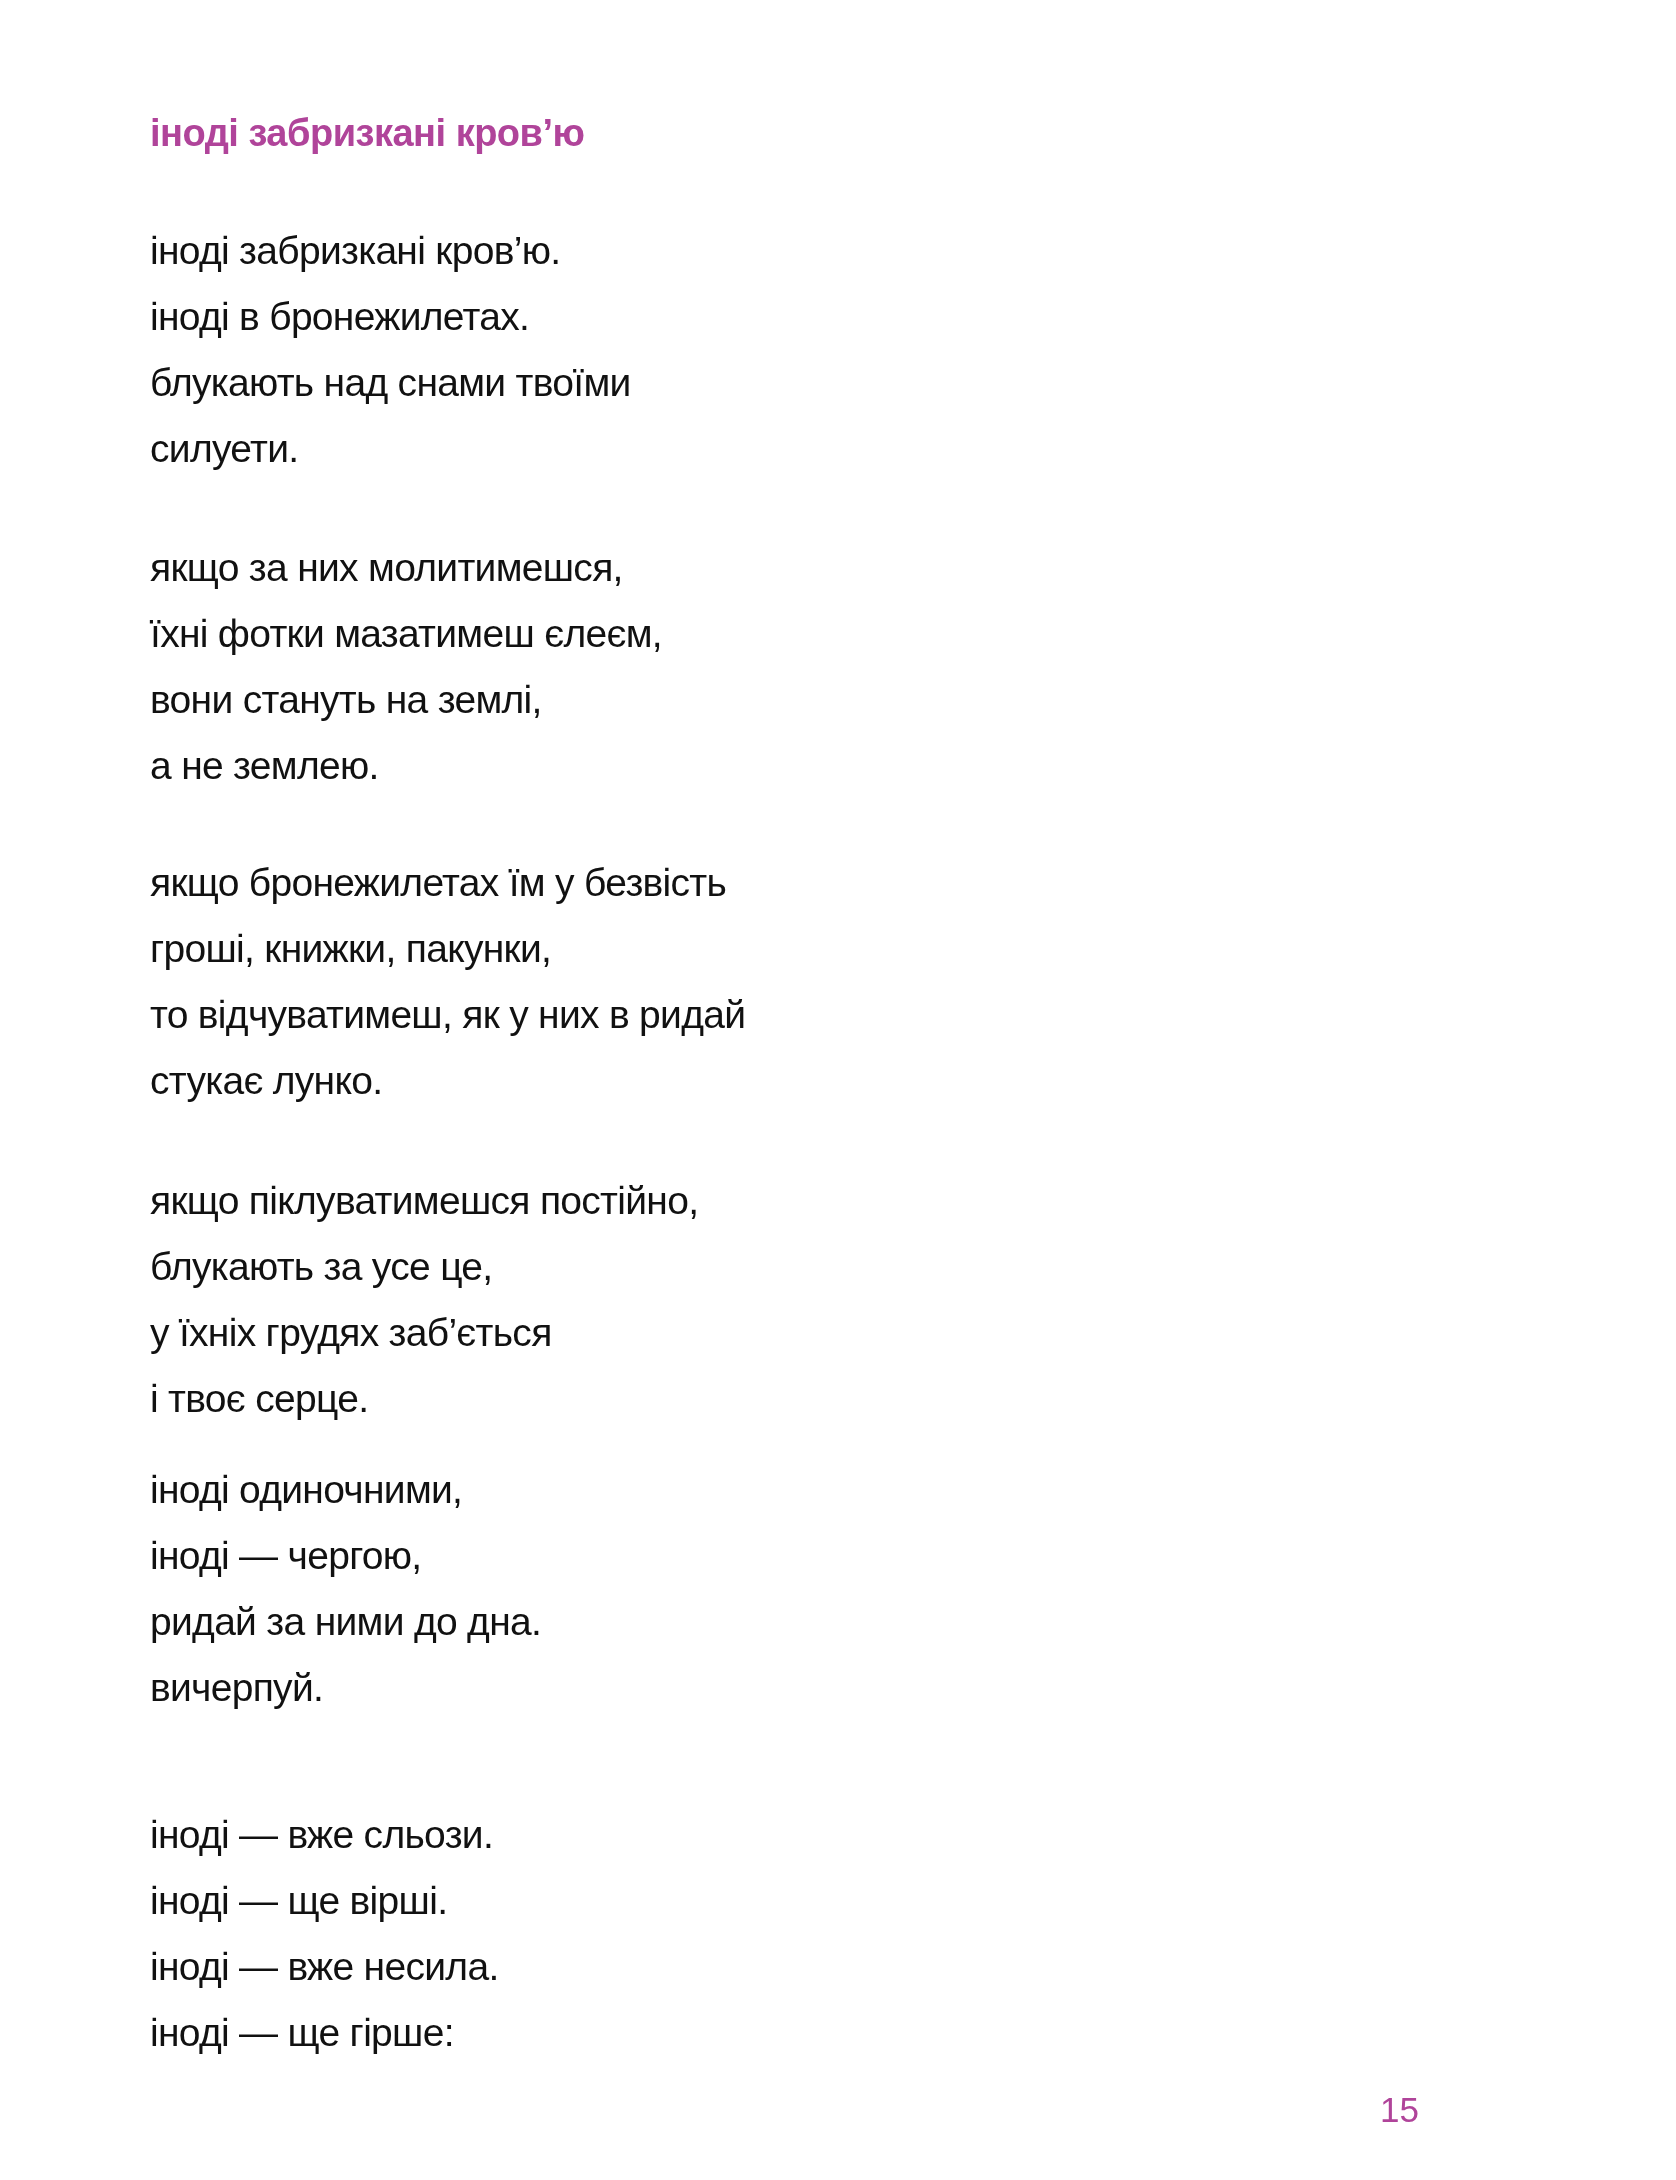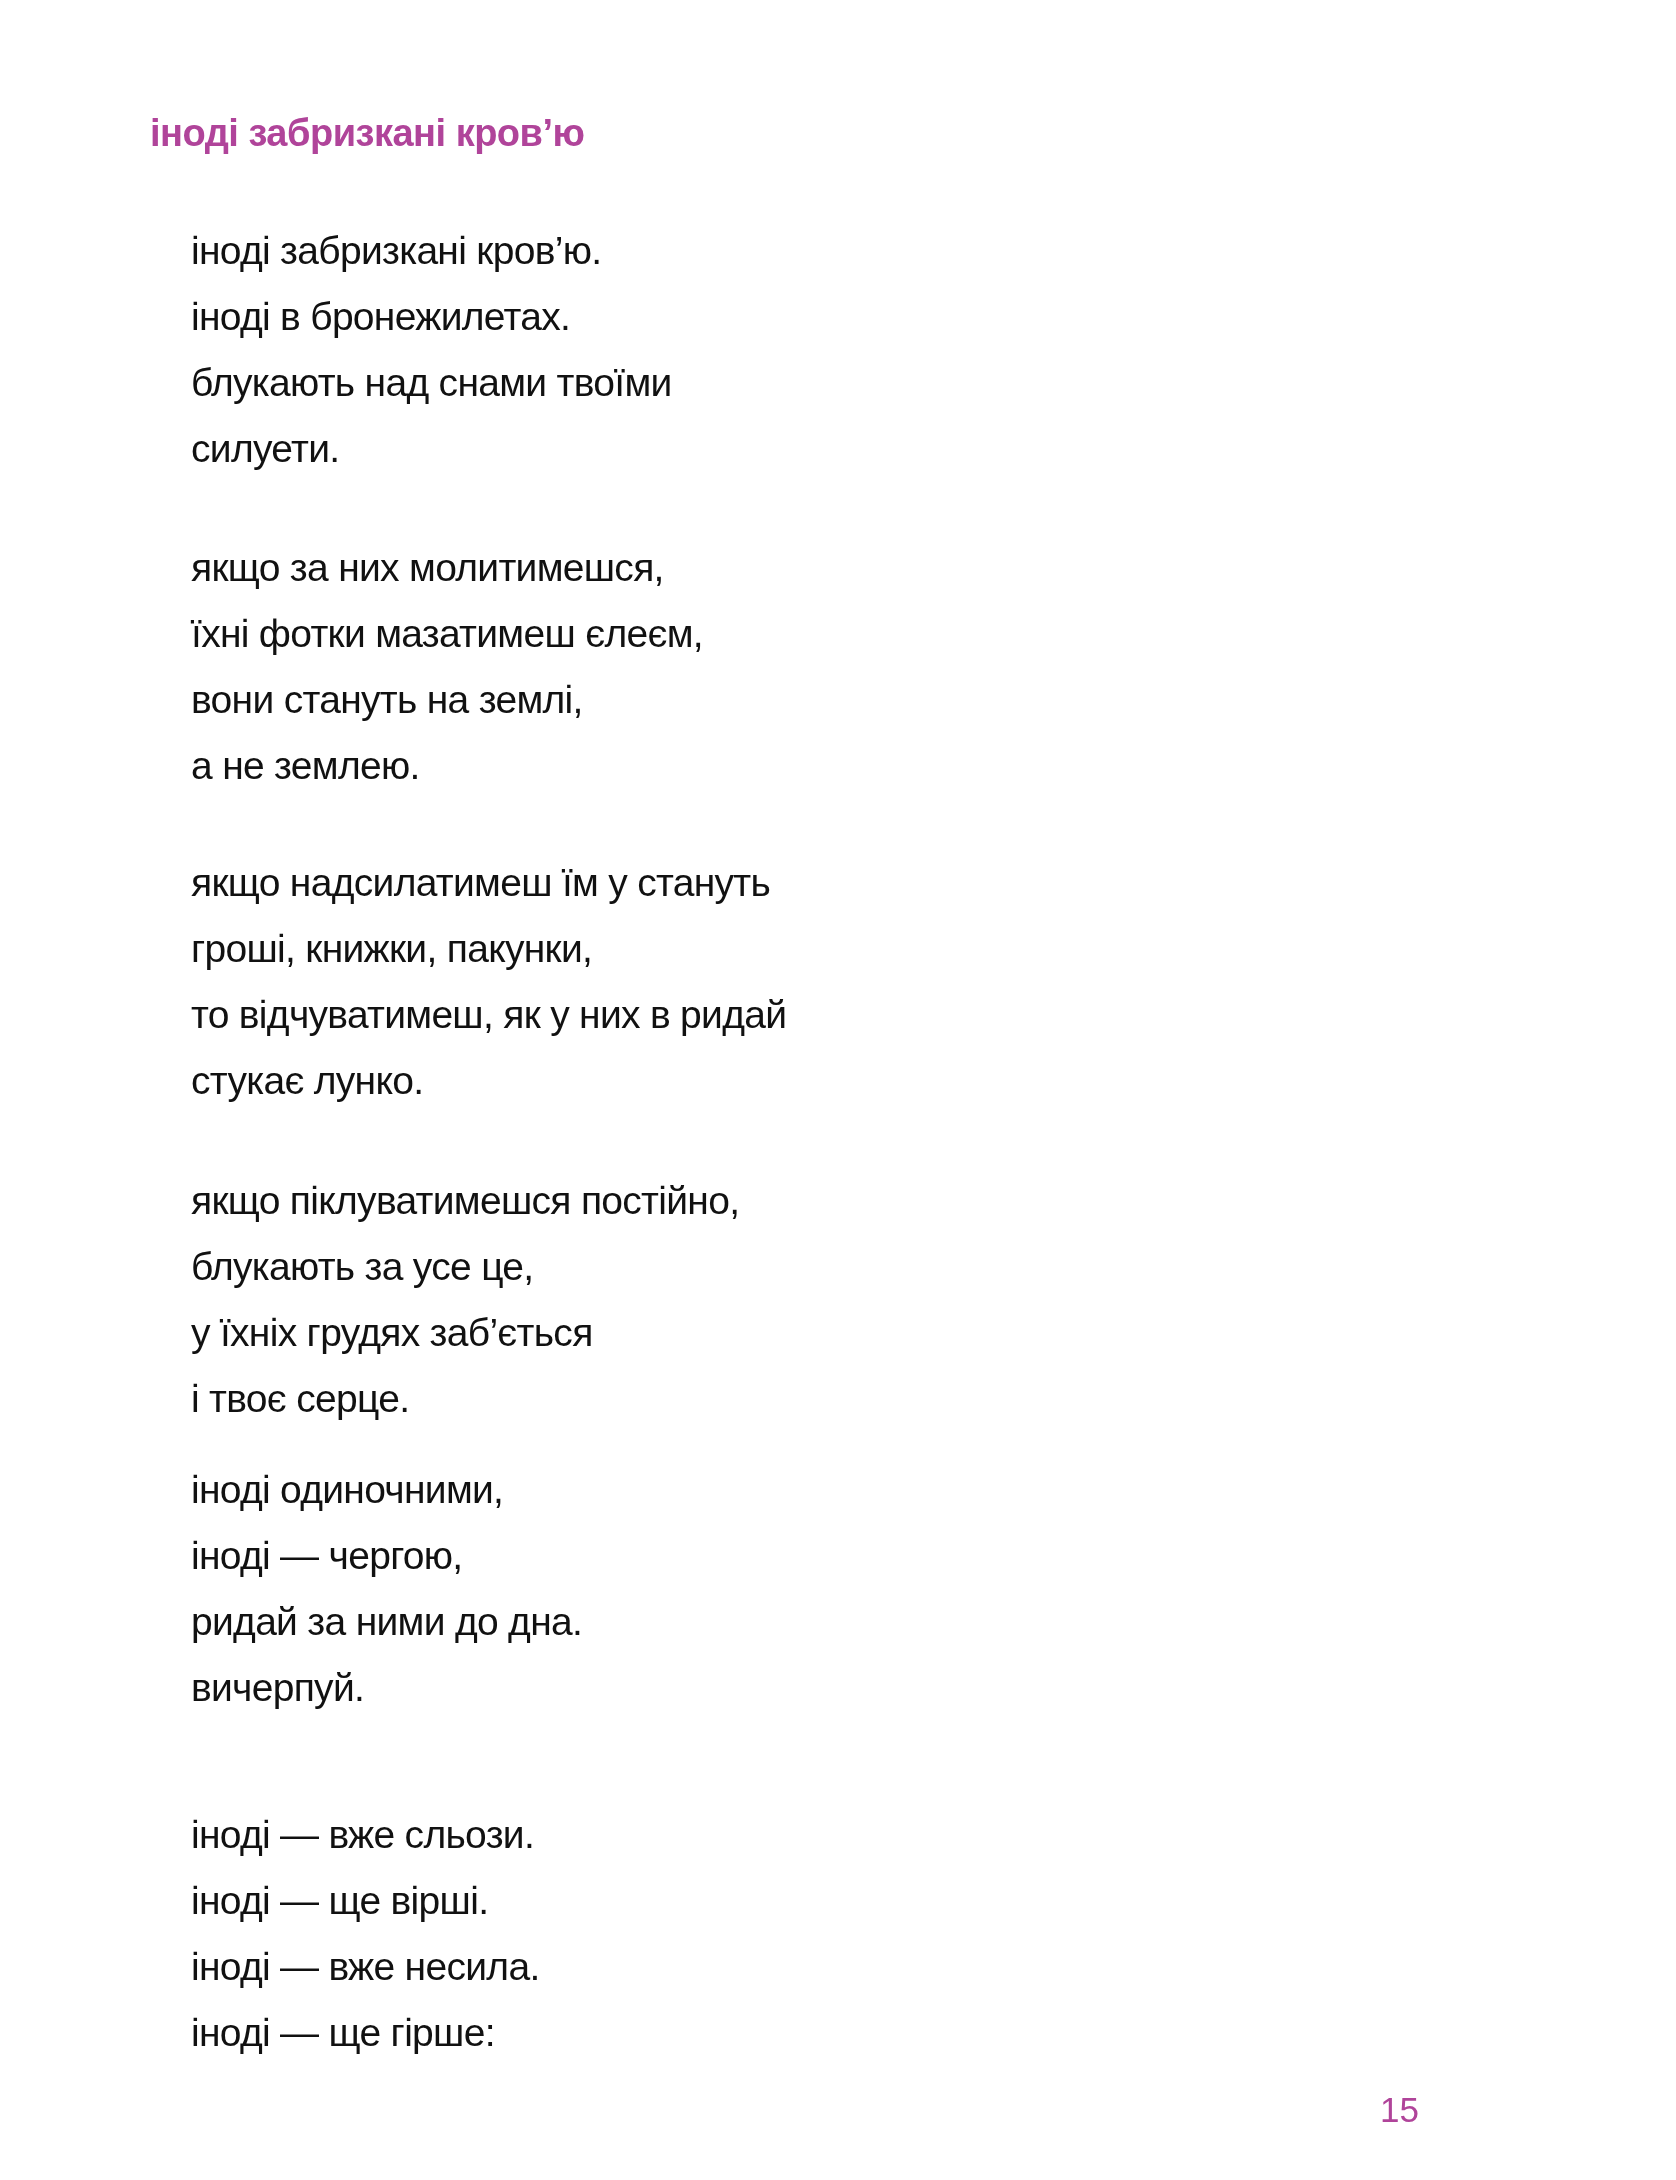--- a/index.html
+++ b/index.html
@@ -7,21 +7,21 @@
     width: 1677px; height: 2180px; position: relative; overflow: hidden;
     font-family: "Liberation Sans", "DejaVu Sans", sans-serif;
   }
   .page { position: absolute; left: 0; top: 0; width: 1677px; height: 1624px; background: #fff; }
   .title {
     position: absolute; left: 150px; top: 108px;
     font-size: 38px; font-weight: bold; color: #b0449a;
     letter-spacing: -0.5px; line-height: 51px; white-space: nowrap;
   }
   .poem { position: absolute; left: 150px; top: 0; width: 1135px; }
-  .stanza { position: absolute; left: 0; margin-left: 41px; }
+  .stanza { position: absolute; left: 0; }
   .line {
     display: block; font-size: 39px; color: #111111;
     line-height: 66px; height: 66px; white-space: nowrap;
     letter-spacing: -0.7px;
   }
   .page-number {
     position: absolute; left: 1380px; top: 2040px;
     font-size: 35px; color: #b0449a; line-height: 44px; margin-top: 48px;
   }
 </style>
@@ -38,21 +38,21 @@
       <span class="line">блукають над снами твоїми</span>
       <span class="line">силуети.</span>
     </div>
     <div class="stanza" style="top:535px">
       <span class="line">якщо за них молитимешся,</span>
       <span class="line">їхні фотки мазатимеш єлеєм,</span>
       <span class="line">вони стануть на землі,</span>
       <span class="line">а не землею.</span>
     </div>
     <div class="stanza" style="top:850px">
-      <span class="line">якщо надсилатимеш їм у стануть</span>
+      <span class="line">якщо бронежилетах їм у безвість</span>
       <span class="line">гроші, книжки, пакунки,</span>
       <span class="line">то відчуватимеш, як у них в ридай</span>
       <span class="line">стукає лунко.</span>
     </div>
     <div class="stanza" style="top:1168px">
       <span class="line">якщо піклуватимешся постійно,</span>
       <span class="line">блукають за усе це,</span>
       <span class="line">у їхніх грудях заб’ється</span>
       <span class="line">і твоє серце.</span>
     </div>

